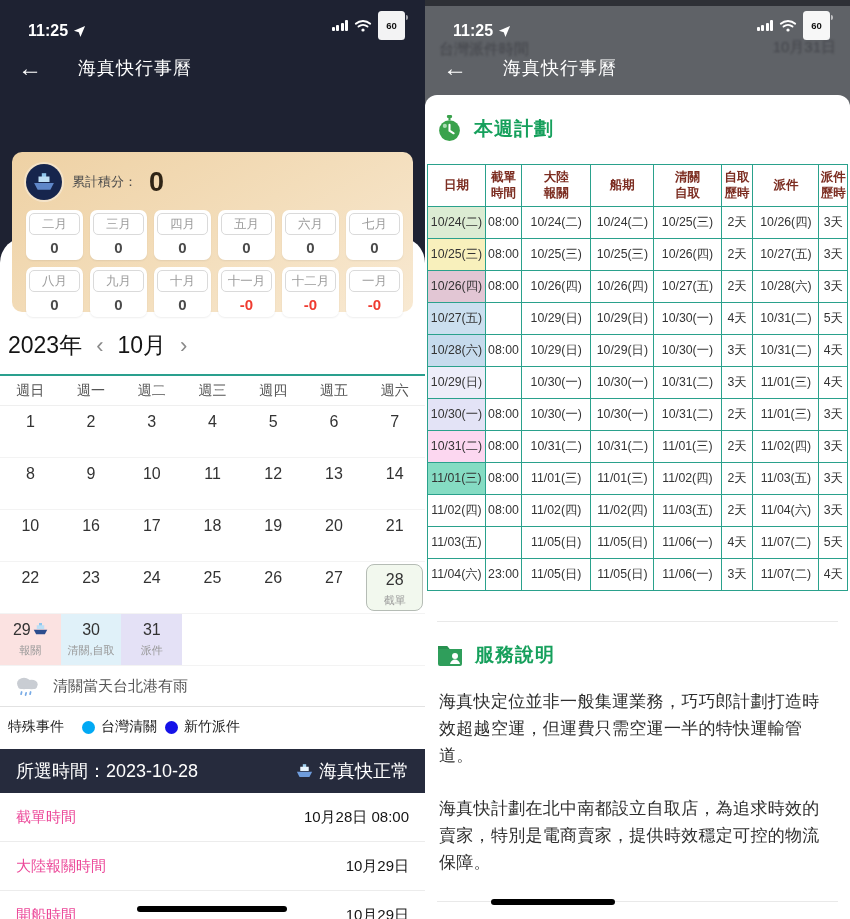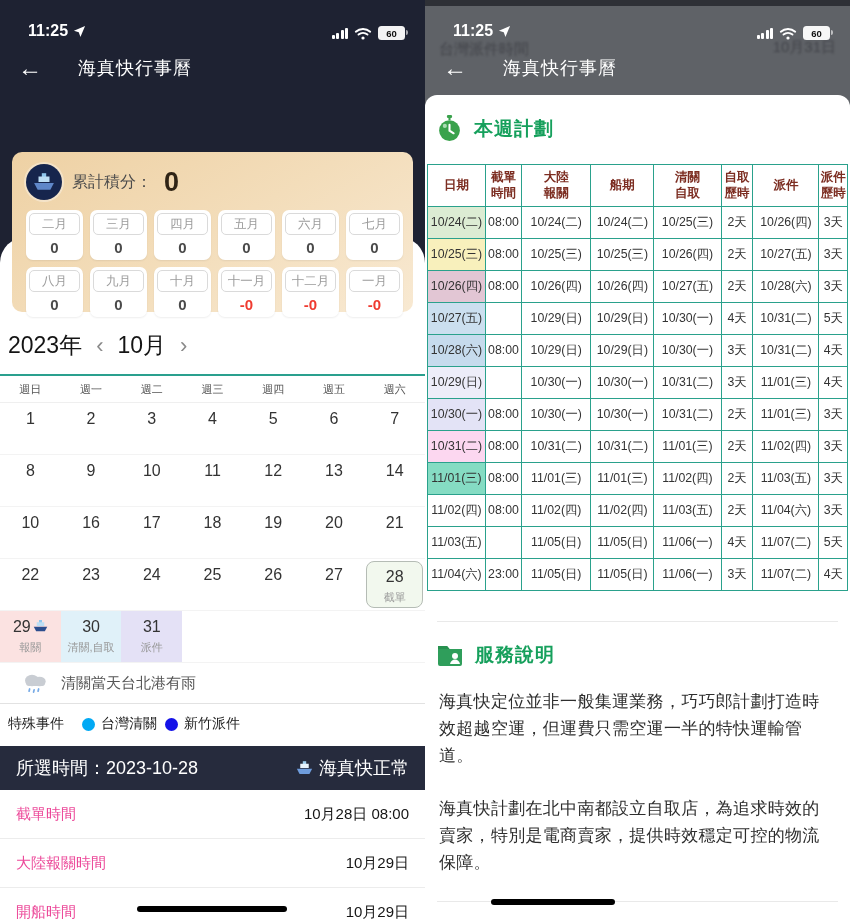--- a/index.html
+++ b/index.html
@@ -7,59 +7,59 @@
   .phone{position:absolute;top:0;width:425px;height:919px;overflow:hidden;}
   #left-screen{left:0;background:#1e2232;}
   #right-screen{left:425px;background:#5f6267;}
 
   
   .status{height:44px;display:flex;align-items:flex-end;justify-content:space-between;padding:0 20px 4px 28px;color:#fff;box-sizing:border-box;position:relative;z-index:6;}
   .status .time{font-size:16px;font-weight:bold;display:flex;align-items:center;gap:5px;}
   .status .sicons{display:flex;align-items:center;gap:6px;}
   .sig{display:flex;align-items:flex-end;gap:1.5px;height:11px;}
   .sig i{display:block;width:3px;background:#fff;border-radius:1px;}
-  .batt{position:relative;width:27px;height:14px;background:rgba(255,255,255,.95);border-radius:3.5px;color:#111;font-size:9.5px;font-weight:bold;display:flex;align-items:center;justify-content:center;}
+  .batt{position:relative;width:27px;height:29px;background:rgba(255,255,255,.95);border-radius:3.5px;color:#111;font-size:9.5px;font-weight:bold;display:flex;align-items:center;justify-content:center;}
   .batt:after{content:"";position:absolute;right:-3px;top:4px;width:2px;height:5px;background:rgba(255,255,255,.6);border-radius:0 2px 2px 0;}
 
   
   .nav{height:48px;display:flex;align-items:center;color:#fff;position:relative;z-index:6;}
   .back{font-size:24px;margin-left:18px;cursor:pointer;line-height:1;}
   .nav-title{font-size:18px;margin-left:36px;letter-spacing:1px;}
 
   
   .sheet{position:absolute;left:0;top:237px;width:100%;height:682px;background:#fff;border-radius:26px 26px 0 0;z-index:1;}
   .card{position:relative;z-index:2;margin:60px 12px 0;height:160px;border-radius:10px;box-sizing:border-box;
         background:linear-gradient(150deg,#eed1a4 0%,#f3ddba 50%,#f8e9d2 100%);padding:12px 10px 10px 14px;}
   .card-head{display:flex;align-items:center;gap:10px;}
   .avatar{width:36px;height:36px;border-radius:50%;background:#16254d;display:flex;align-items:center;justify-content:center;box-shadow:0 0 0 2px rgba(255,255,255,.35);}
-  .pts-label{font-size:16px;color:#4c4c4c;}
+  .pts-label{font-size:13px;color:#4c4c4c;}
   .pts-value{font-size:27px;font-weight:bold;color:#2f2416;margin-left:2px;}
   .month-grid{margin-top:10px;display:grid;grid-template-columns:repeat(6,1fr);gap:7px 7px;}
   .month-cell{background:#fff;border-radius:7px;padding:3px;box-shadow:0 1px 2px rgba(0,0,0,.07);}
   .month-label{border:1px solid #dadada;border-radius:5px;color:#9b9b9b;font-size:12.5px;text-align:center;padding:2px 0 1px;}
   .month-value{text-align:center;font-weight:bold;font-size:15px;color:#4a4a4a;padding:4px 0 1px;}
   .month-value.neg{color:#ef3b30;}
 
   
   .cal-wrap{position:relative;z-index:2;}
   .cal-head{display:flex;align-items:center;margin:18px 8px 0;font-size:23px;color:#141414;}
   .cal-chev{color:#8a8a8a;font-size:22px;margin:0 14px;cursor:pointer;line-height:1;}
   .teal-line{border-top:2px solid #2aa08e;margin-top:13px;}
-  .weekday-row{display:grid;grid-template-columns:repeat(7,1fr);padding:6px 0 5px;color:#555;font-size:11px;text-align:center;border-bottom:1px solid #efefef;}
+  .weekday-row{display:grid;grid-template-columns:repeat(7,1fr);padding:6px 0 5px;color:#555;font-size:14px;text-align:center;border-bottom:1px solid #efefef;}
   .cal-row{display:grid;grid-template-columns:repeat(7,1fr);height:51px;border-bottom:1px solid #f3f3f3;}
   .day-cell{position:relative;text-align:center;font-size:16px;color:#333;padding-top:7px;box-sizing:border-box;}
   .day-num-row{display:flex;justify-content:center;align-items:center;gap:2px;line-height:1.1;}
   .day-tag{font-size:11px;color:#999;margin-top:4px;}
   .day-cell.day-selected{padding:2px;}
   .day-selected-box{border:1px solid #b5bcb5;background:#f2f8ee;border-radius:8px;height:100%;box-sizing:border-box;padding-top:6px;}
   .day-pink{background:#fbe2e1;}
   .day-cyan{background:#e0f1f9;}
   .day-purple{background:#e4e1f6;}
 
-  .weather-row{display:flex;align-items:center;gap:12px;padding:9px 22px;border-bottom:1px solid #e2e2e2;color:#555;font-size:15px;}
+  .weather-row{display:flex;align-items:center;gap:12px;padding:9px 14px;border-bottom:1px solid #e2e2e2;color:#555;font-size:15px;}
   .legend-row{display:flex;align-items:center;gap:10px;padding:11px 8px 13px;font-size:14px;color:#222;}
   .legend-item{display:flex;align-items:center;gap:6px;margin-left:8px;text-align:center;}
   .legend-dot{width:13px;height:13px;border-radius:50%;}
 
   .sel-bar{background:#262b3d;color:#fff;display:flex;justify-content:space-between;align-items:center;padding:0 16px;height:44px;font-size:18px;}
   .sel-status{display:flex;align-items:center;gap:6px;}
   .detail-row{height:48px;display:flex;justify-content:space-between;align-items:center;padding:0 16px;border-bottom:1px solid #ececec;font-size:15px;background:#fff;}
   .detail-label{color:#ec4899;}
   .detail-value{color:#151515;}
   .home-bar{position:absolute;bottom:7px;left:137px;width:150px;height:6px;background:#000;border-radius:3px;z-index:9;}

